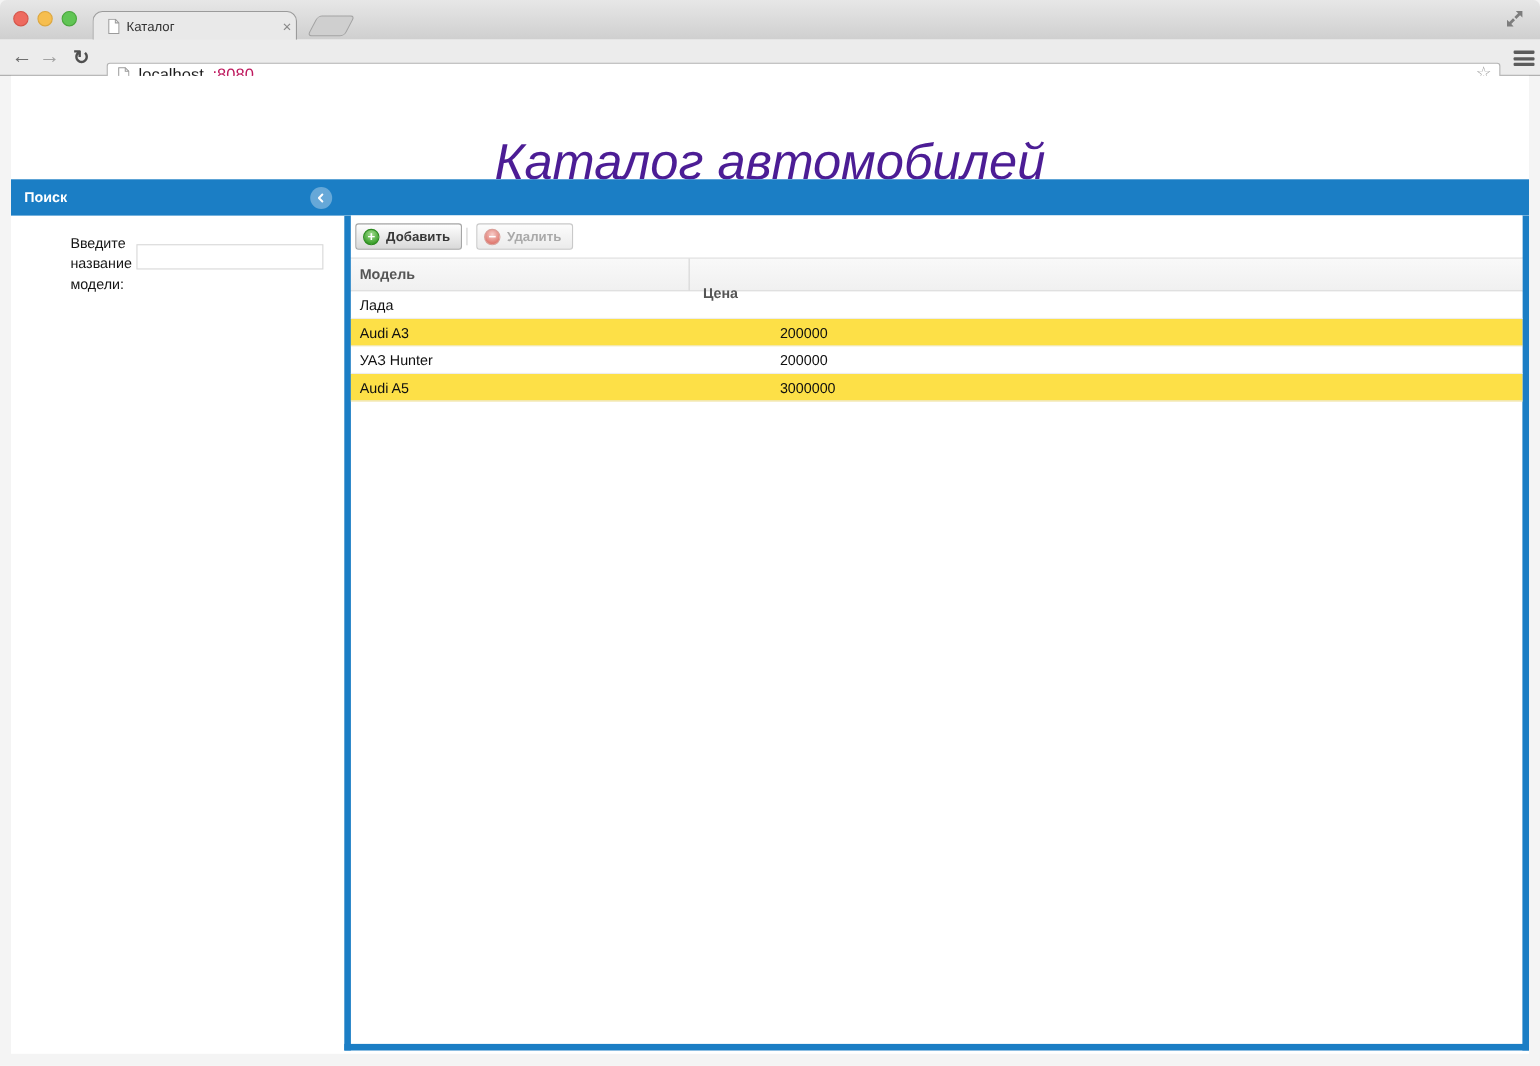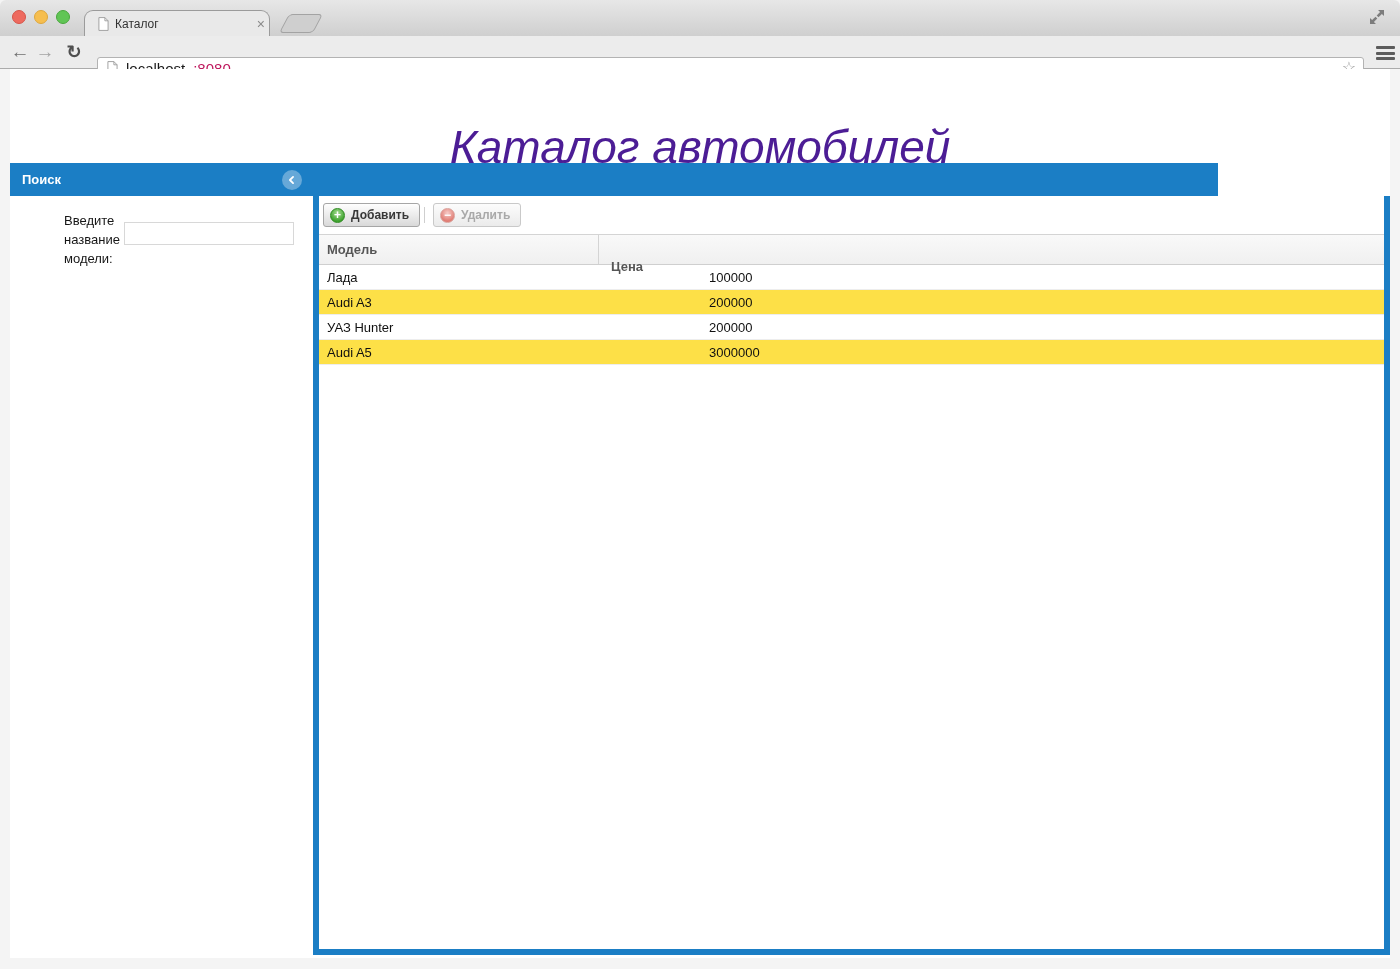--- a/index.html
+++ b/index.html
@@ -39,21 +39,21 @@
   .star { margin-left:auto; margin-right:7px; font-size:16px; color:#9a9a9a; line-height:1; }
   .hamburger { position:absolute; left:1376px; top:10px; width:19px; height:14px;
     display:flex; flex-direction:column; justify-content:space-between; }
   .hamburger div { height:3px; background:#5c5c5c; border-radius:1px; }
 
   
   .app { position:absolute; left:10px; top:69px; width:1380px; height:889px; background:#fff; }
   .page-title { position:absolute; left:0; top:19px; width:1380px; text-align:center;
     font-size:46px; font-style:italic; color:#4c1d95;margin-top:32px; }
 
-  .bluebar { position:absolute; left:0; top:94px; width:1208px; height:33px; }
+  .bluebar { position:absolute; left:0; top:94px; width:1380px; height:33px; }
   .panel-title { position:absolute; left:12px; top:0; line-height:33px;
     font-size:13px; font-weight:bold; color:#fff; }
   .collapse-tool { position:absolute; left:272px; top:7px; width:20px; height:20px;
     border-radius:50%; background:rgba(255,255,255,0.33);
     display:flex; align-items:center; justify-content:center; }
 
   .west-label { position:absolute; left:10px; top:142px; width:104px;
     font-size:13px; line-height:19px; color:#161616;margin-left:44px; }
   .west-input { position:absolute; left:114px; top:153px; width:170px; height:23px;
     border:1px solid #d8d8d8; background:#fff; font-size:13px; padding:0 4px;
@@ -75,21 +75,21 @@
     font-weight:bold; line-height:13px; text-align:center; }
   .ico-add { background:radial-gradient(circle at 50% 32%, #a6de93, #3ea22e 72%);
     border:1px solid #2d8a20; }
   .ico-del { background:radial-gradient(circle at 50% 32%, #f7cdc9, #e07b72 72%);
     border:1px solid #daa09a; }
   .tbsep { position:absolute; left:105px; top:11px; width:1px; height:16px; background:#cfcfcf; }
 
   .ghead { display:flex; height:31px; background:linear-gradient(#f9f9f9,#f0f0f0);
     border-top:1px solid #d4d4d4; border-bottom:1px solid #cfcfcf; }
   .hcell { line-height:29px; font-size:13px; font-weight:bold; color:#565656; }
-  .hc1 { width:280px; padding-left:8px; border-right:1px solid #d4d4d4; }
+  .hc1 { width:308px; padding-left:8px; border-right:1px solid #d4d4d4; }
   .hc2 { flex:1; padding-left:12px;margin-top:17px; }
 
   .grow { display:flex; height:25px; align-items:center; border-bottom:1px solid #ededed;
     font-size:13px; color:#101010; background:#fff;gap:25px; }
   .grow.alt { background:#fde047; }
   .gc1 { width:353px; padding-left:8px; }
   .gc2 { flex:1; padding-left:12px; }
 </style>
 </head>
 <body>
@@ -176,21 +176,20 @@
       </div>
 
       <div class="ghead">
         <div class="hcell hc1">Модель</div>
         <div class="hcell hc2">Цена</div>
       </div>
 
       <div>
         <div class="grow">
           <div class="gc1">Лада</div>
-          <div class="gc2">100000</div>
         </div>
         <div class="grow alt">
           <div class="gc1">Audi A3</div>
           <div class="gc2">200000</div>
         </div>
         <div class="grow">
           <div class="gc1">УАЗ Hunter</div>
           <div class="gc2">200000</div>
         </div>
         <div class="grow alt">

